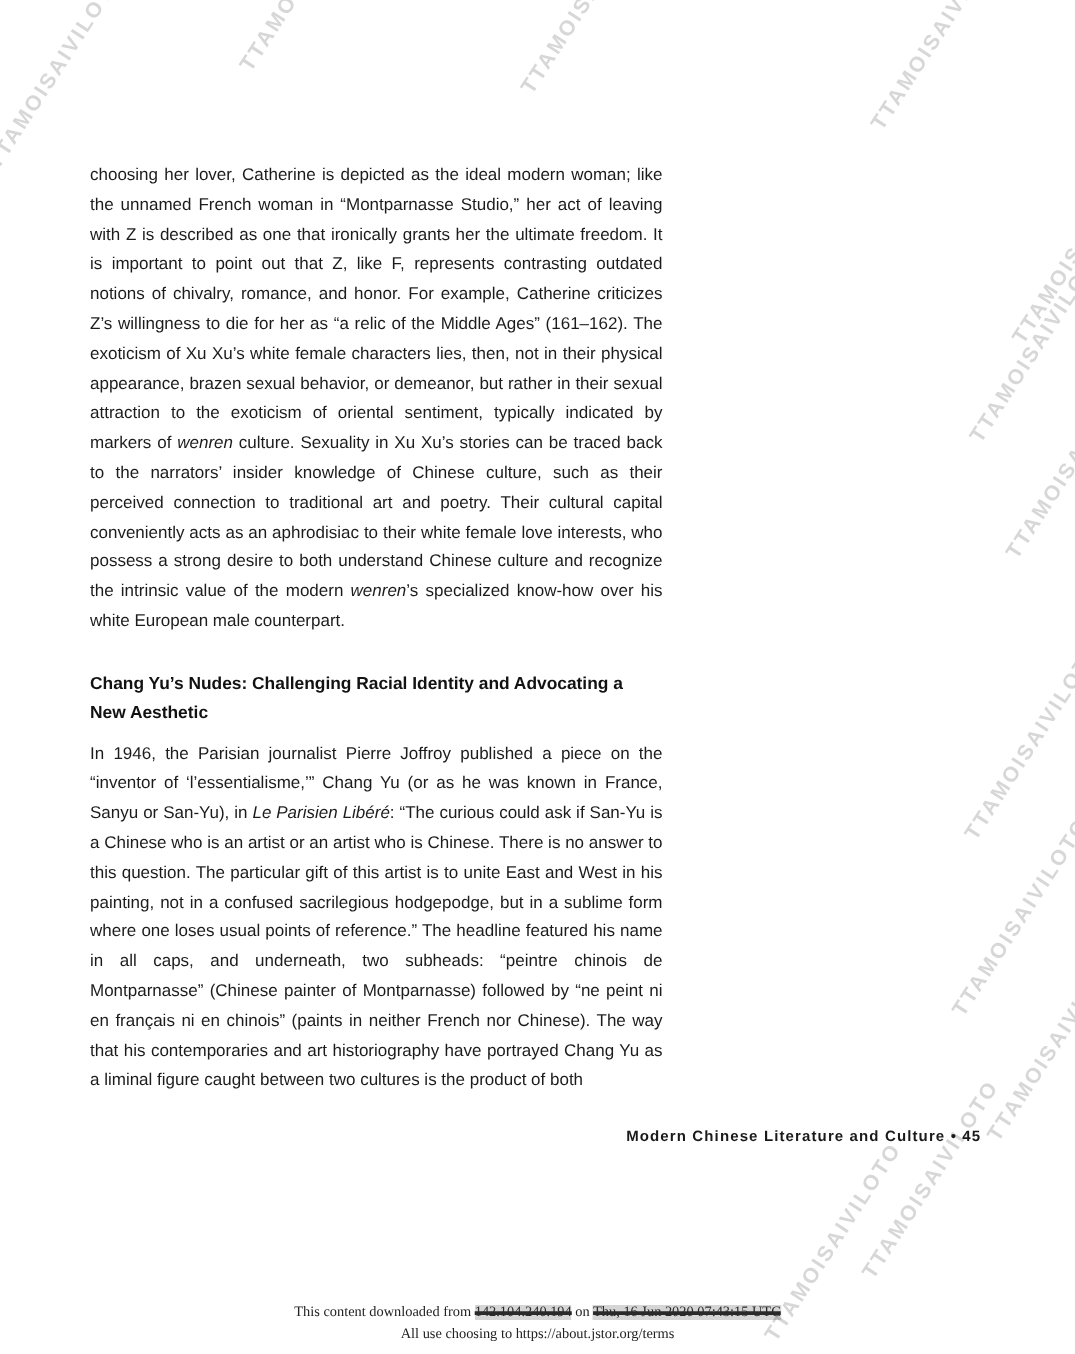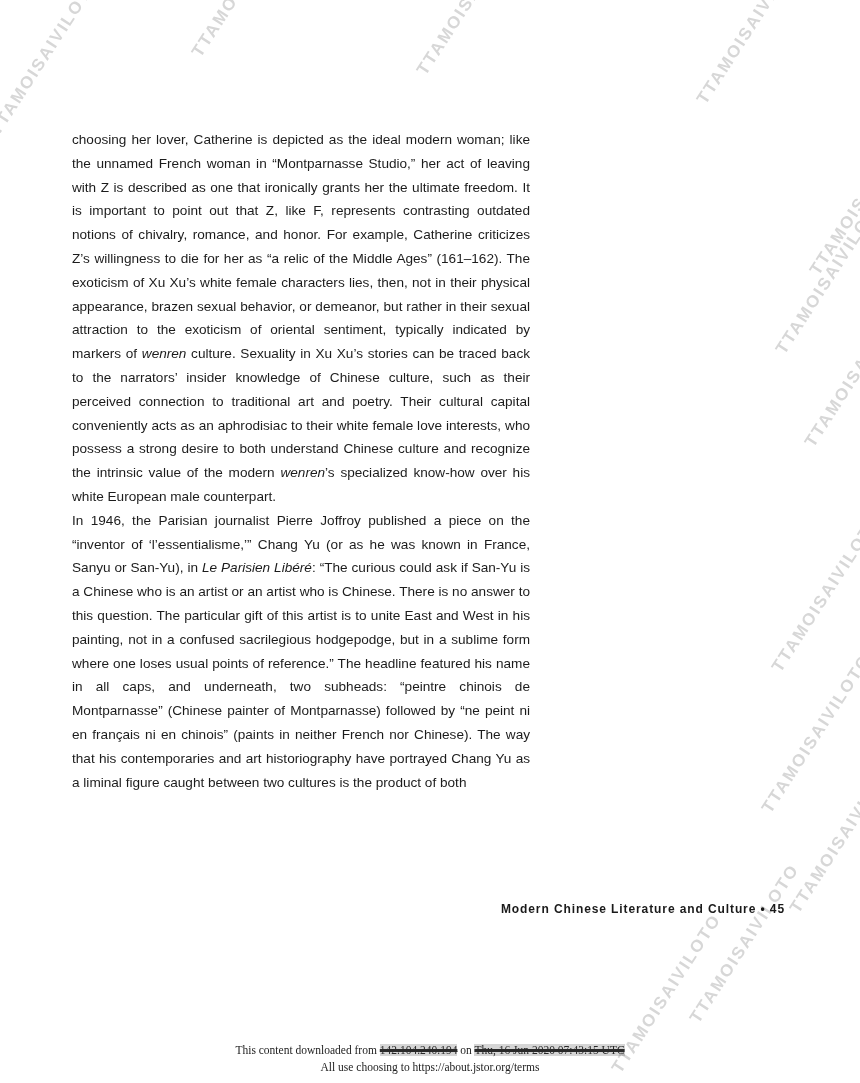--- a/index.html
+++ b/index.html
@@ -108,20 +108,21 @@
     <span class="wm wm9">TTAMOISAIVILOTO</span>
     <span class="wm wm10">TTAMOISAIVILOTO</span>
     <span class="wm wm11">TTAMOISAIVILOTO</span>
     <span class="wm wm12">TTAMOISAIVILOTO</span>
   </div>
 
   <main class="text-column">
 
     <p class="body-para"><span>choosing her lover, Catherine is depicted as the ideal modern woman; like the unnamed French woman in “Montparnasse Studio,” her act of leaving with Z is described as one that ironically grants her the ultimate freedom. It is important to point out that Z, like F, represents contrasting outdated notions of chivalry, romance, and honor. For example, Catherine criticizes Z’s willingness to die for her as “a relic of the Middle Ages” (161–162). The exoticism of Xu Xu’s white female characters lies, then, not in their physical appearance, brazen sexual behavior, or demeanor, but rather in their sexual attraction to the exoticism of oriental sentiment, typically indicated by markers of </span><em>wenren</em><span> culture. Sexuality in Xu Xu’s stories can be traced back to the narrators’ insider knowledge of Chinese culture, such as their perceived connection to traditional art and poetry. Their cultural capital conveniently acts as an aphrodisiac to their white female love interests, who possess a strong desire to both understand Chinese culture and recognize the intrinsic value of the modern </span><em>wenren</em><span>’s specialized know-how over his white European male counterpart.</span></p>
 
+    <h2 class="section-heading">Chang Yu’s Nudes: Challenging Racial Identity and Advocating a New Aesthetic</h2>
 
     <p class="body-para"><span>In 1946, the Parisian journalist Pierre Joffroy published a piece on the “inventor of ‘l’essentialisme,’” Chang Yu (or as he was known in France, Sanyu or San-Yu), in </span><em>Le Parisien Libéré</em><span>: “The curious could ask if San-Yu is a Chinese who is an artist or an artist who is Chinese. There is no answer to this question. The particular gift of this artist is to unite East and West in his painting, not in a confused sacrilegious hodgepodge, but in a sublime form where one loses usual points of reference.” The headline featured his name in all caps, and underneath, two subheads: “peintre chinois de Montparnasse” (Chinese painter of Montparnasse) followed by “ne peint ni en français ni en chinois” (paints in neither French nor Chinese). The way that his contemporaries and art historiography have portrayed Chang Yu as a liminal figure caught between two cultures is the product of both</span></p>
 
   </main>
 
   <div class="running-footer">
     <span>Modern Chinese Literature and Culture</span>
     <span>•</span>
     <span>45</span>
   </div>

